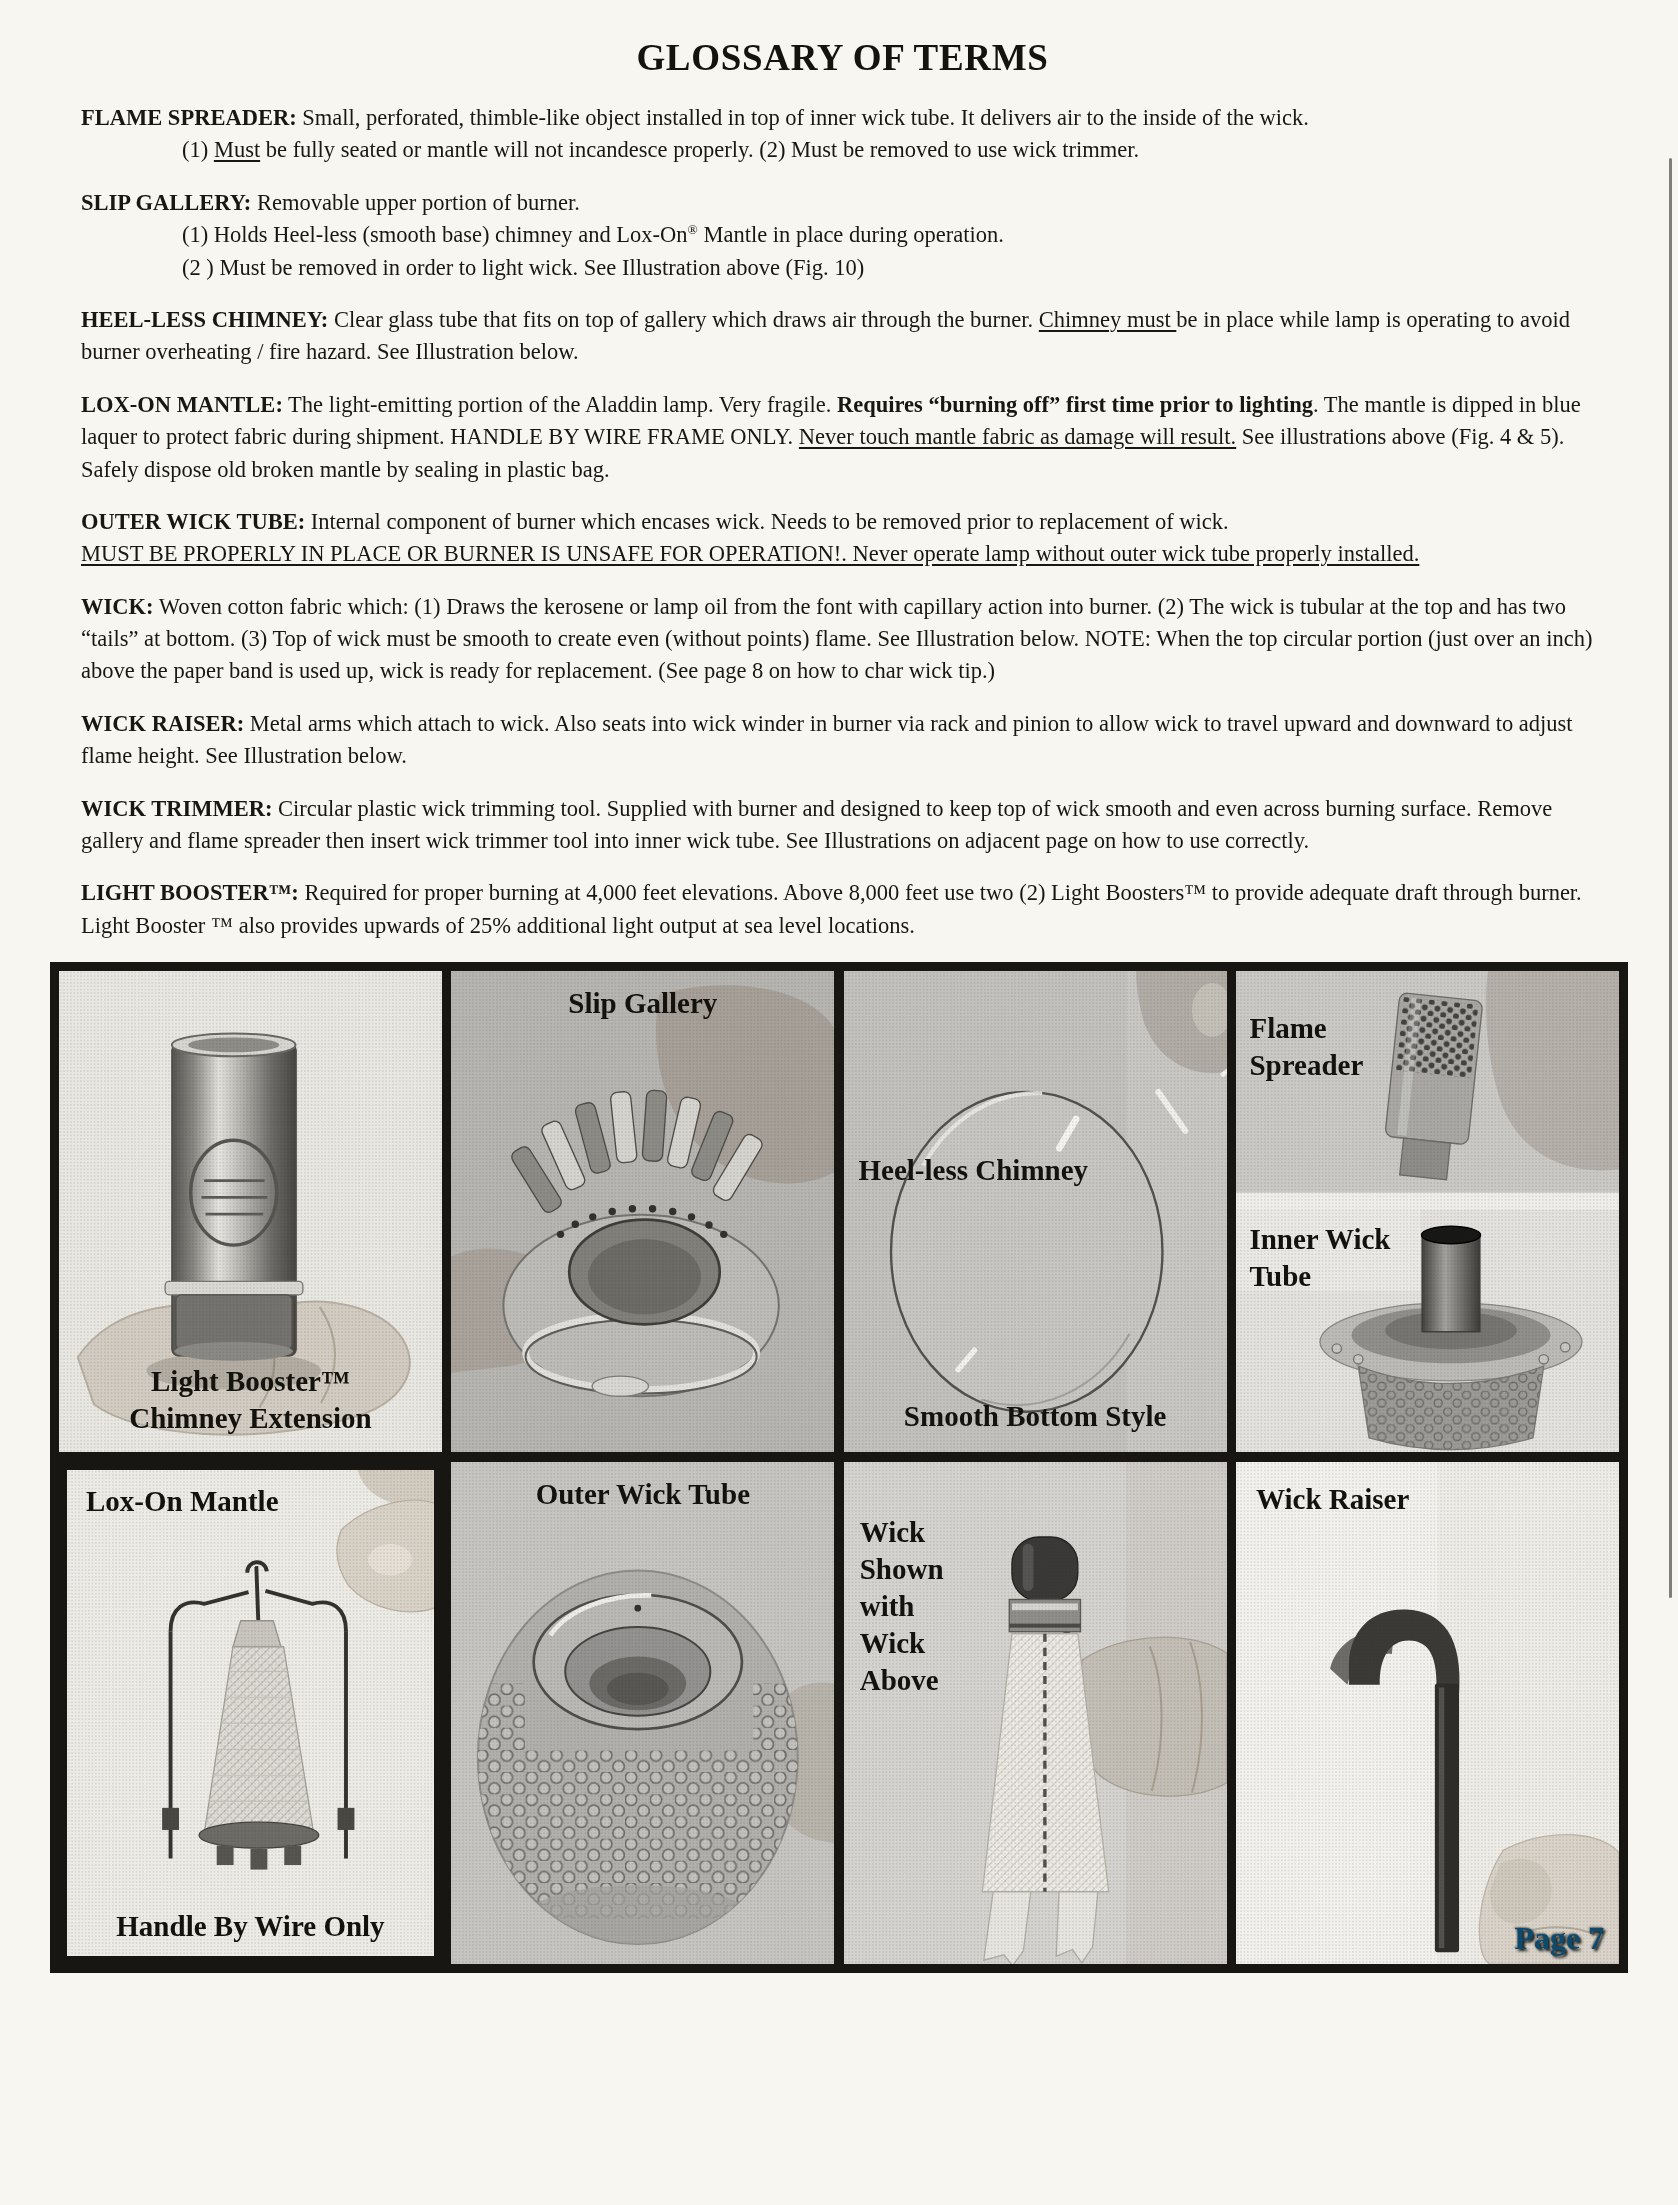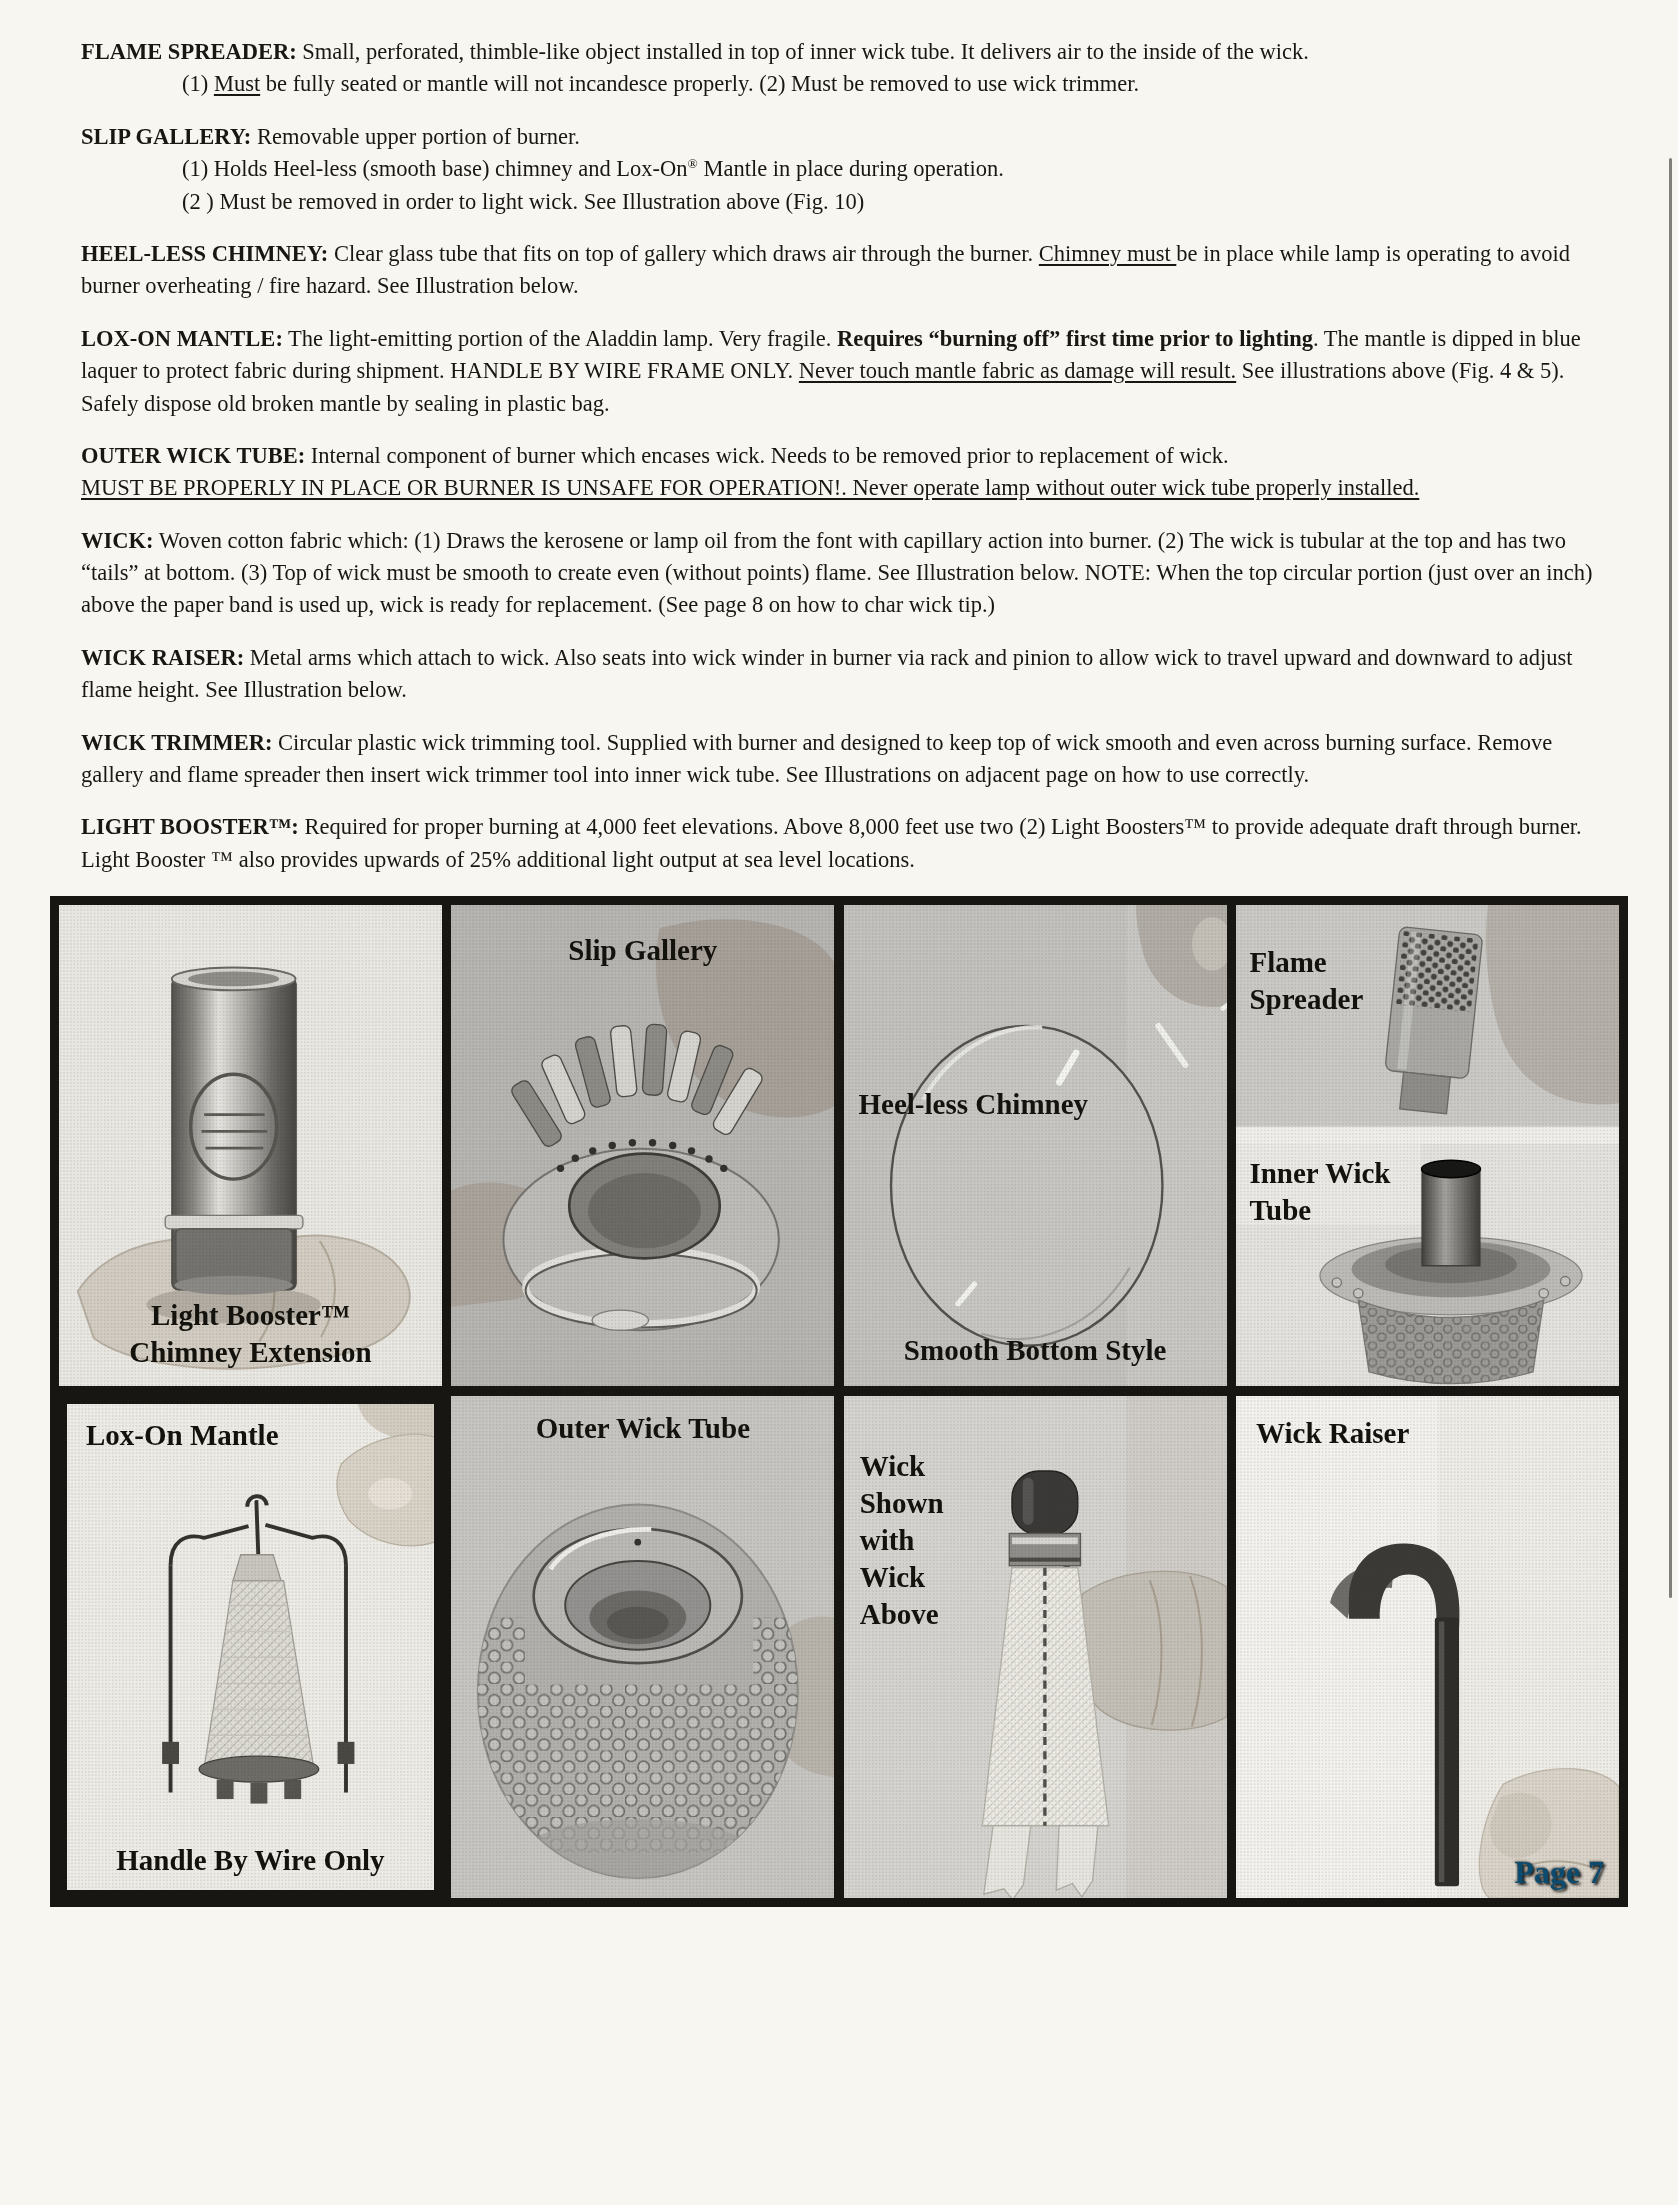--- a/index.html
+++ b/index.html
@@ -50,20 +50,21 @@
   
   .scan-line-right{
     position:absolute;top:158px;right:6px;width:3.4px;height:1440px;
     background:rgba(48,46,42,.6);z-index:5;border-radius:2px;
   }
 </style>
 </head>
 <body>
 
 <div class="text-col">
+  <h1>GLOSSARY OF TERMS</h1>
 
   <div class="gsection">
     <p class="para"><b class="term">FLAME SPREADER:</b>
       <span>Small, perforated, thimble-like object installed in top of inner wick tube. It delivers air to the inside of the wick.</span></p>
     <p class="para sub"><span>(1)  </span><span class="u">Must</span><span> be fully seated or mantle will not incandesce properly. (2)  Must be removed to use wick trimmer.</span></p>
   </div>
 
 
   <div class="gsection">
     <p class="para"><b class="term">SLIP GALLERY:</b>
@@ -168,21 +169,21 @@
         <circle cx="240" cy="358" r="5.5"></circle>
           <circle cx="270" cy="354" r="5.5"></circle>
           <circle cx="300" cy="354" r="5.5"></circle>
         <circle cx="330" cy="358" r="5.5"></circle>
           <circle cx="358" cy="366" r="5.5"></circle>
           <circle cx="384" cy="378" r="5.5"></circle>
         <circle cx="406" cy="392" r="5.5"></circle>
       </g>
       <ellipse cx="252" cy="618" rx="42" ry="15" fill="#d8d7d3" stroke="#817f7a" stroke-width="2"></ellipse>
     </svg>
-    <div class="flabel center" style="top:27px">Slip Gallery</div>
+    <div class="flabel center" style="top:14px">Slip Gallery</div>
   </figure>
 
   <figure class="cell" style="margin:0">
     <svg viewBox="0 0 570 716" preserveAspectRatio="xMidYMid slice">
       <rect width="570" height="716" fill="#c2c1be"></rect>
       <rect x="420" width="150" height="716" fill="#c8c7c4"></rect>
       <path d="M435 0 L570 0 L570 150 C 512 160 465 128 447 78 C 439 50 434 20 435 0 Z" fill="#b1ada6"></path>
       <ellipse cx="548" cy="58" rx="30" ry="40" fill="#ccc8c1" opacity=".7"></ellipse>
       <path d="M468 180 l40 58" stroke="#efefec" stroke-width="9" stroke-linecap="round"></path>
       <path d="M612 118 l-48 36" stroke="#f2f2ef" stroke-width="7" stroke-linecap="round"></path>

